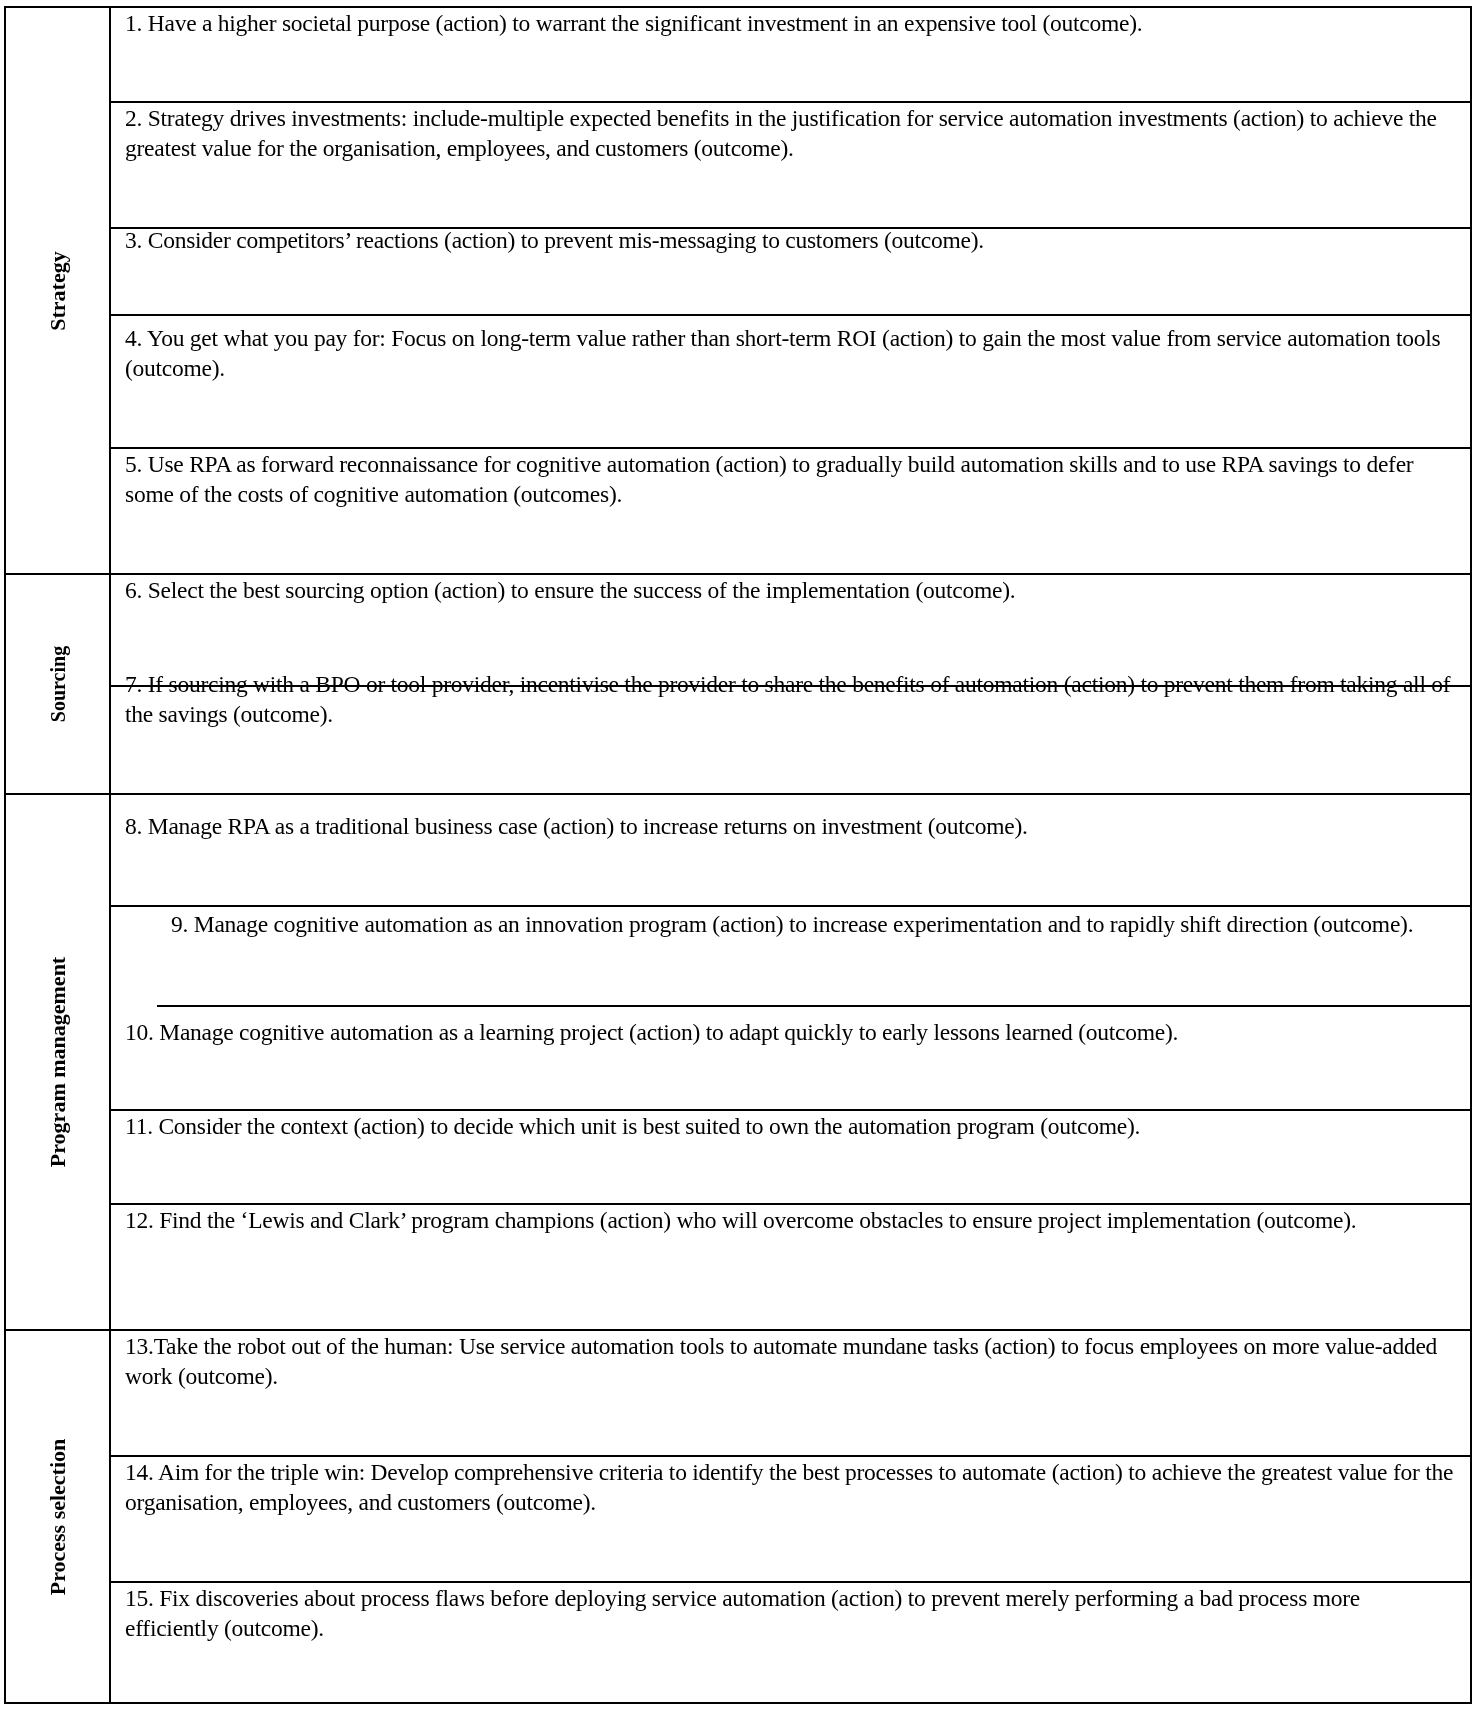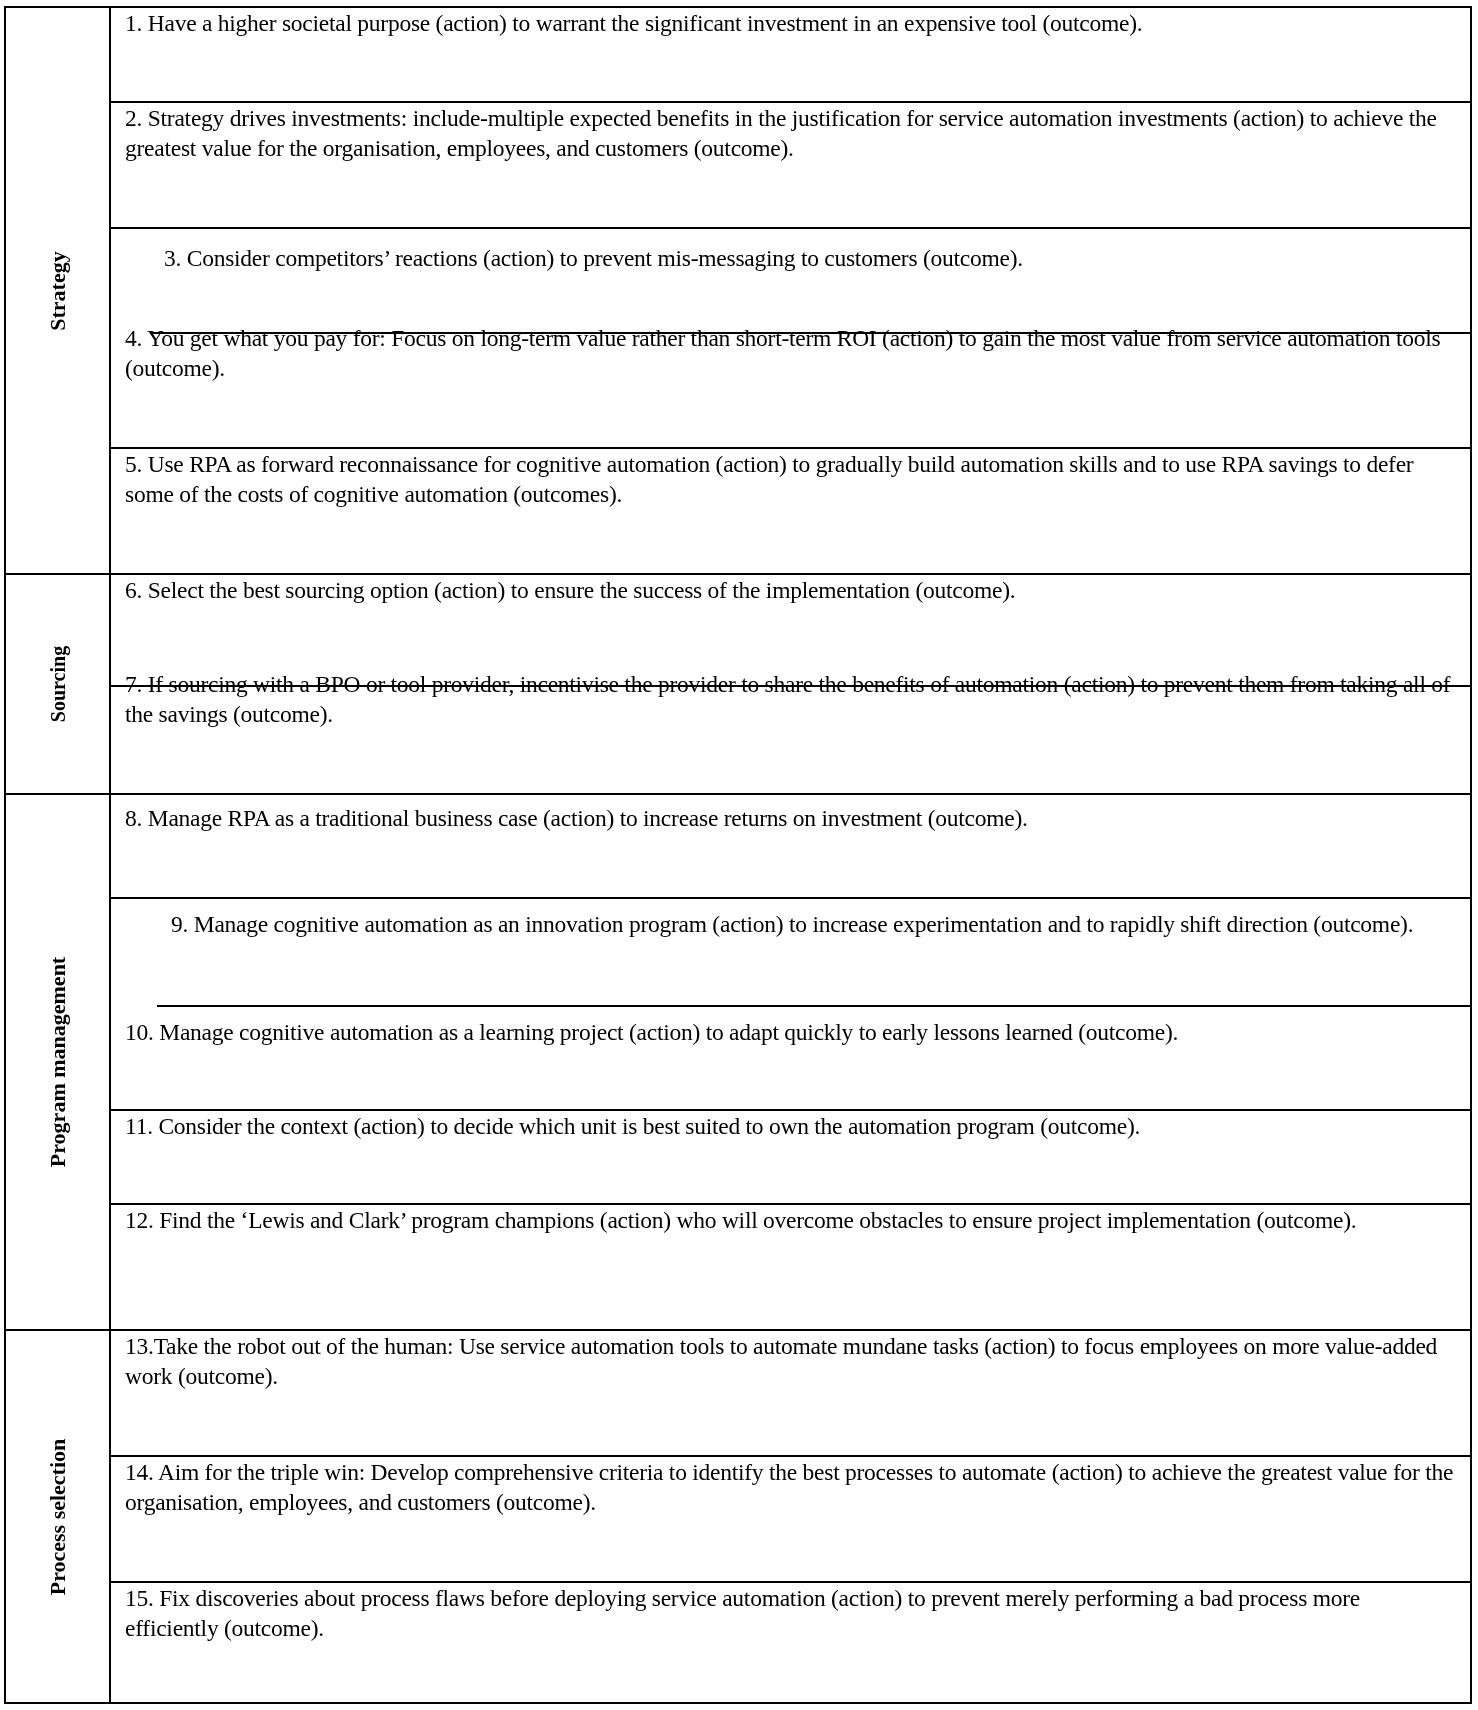--- a/index.html
+++ b/index.html
@@ -84,21 +84,21 @@
     <div class="group-label-cell">
       <span class="group-label">Strategy</span>
     </div>
     <div class="rows">
       <div class="row" style="top:0; height:95px;">
         <span class="row-text">1. Have a higher societal purpose (action) to warrant the significant investment in an expensive tool (outcome).</span>
       </div>
       <div class="row" style="top:95px; height:126px;">
         <span class="row-text">2. Strategy drives investments: include-multiple expected benefits in the justification for service automation investments (action) to achieve the greatest value for the organisation, employees, and customers (outcome).</span>
       </div>
-      <div class="row" style="top:235px; height:91px;margin-left:39px;">
+      <div class="row" style="top:217px; height:91px;">
         <span class="row-text">3. Consider competitors’ reactions (action) to prevent mis-messaging to customers (outcome).</span>
       </div>
       <div class="row" style="top:315px; height:126px;">
         <span class="row-text">4. You get what you pay for: Focus on long-term value rather than short-term ROI (action) to gain the most value from service automation tools (outcome).</span>
       </div>
       <div class="row last" style="top:441px; height:124px;">
         <span class="row-text">5. Use RPA as forward reconnaissance for cognitive automation (action) to gradually build automation skills and to use RPA savings to defer some of the costs of cognitive automation (outcomes).</span>
       </div>
     </div>
   </div>
@@ -115,21 +115,21 @@
         <span class="row-text">7. If sourcing with a BPO or tool provider, incentivise the provider to share the benefits of automation (action) to prevent them from taking all of the savings (outcome).</span>
       </div>
     </div>
   </div>
 
   <div class="group" style="top:787px; height:536px;">
     <div class="group-label-cell">
       <span class="group-label">Program management</span>
     </div>
     <div class="rows">
-      <div class="row" style="top:8px; height:96px;">
+      <div class="row" style="top:16px; height:96px;">
         <span class="row-text">8. Manage RPA as a traditional business case (action) to increase returns on investment (outcome).</span>
       </div>
       <div class="row" style="top:114px; height:98px;margin-left:46px;">
         <span class="row-text">9.  Manage cognitive automation as an innovation program (action) to increase experimentation and to rapidly shift direction (outcome).</span>
       </div>
       <div class="row" style="top:222px; height:94px;">
         <span class="row-text">10. Manage cognitive automation as a learning project (action) to adapt quickly to early lessons learned (outcome).</span>
       </div>
       <div class="row" style="top:316px; height:94px;">
         <span class="row-text">11. Consider the context (action) to decide which unit is best suited to own the automation program (outcome).</span>

